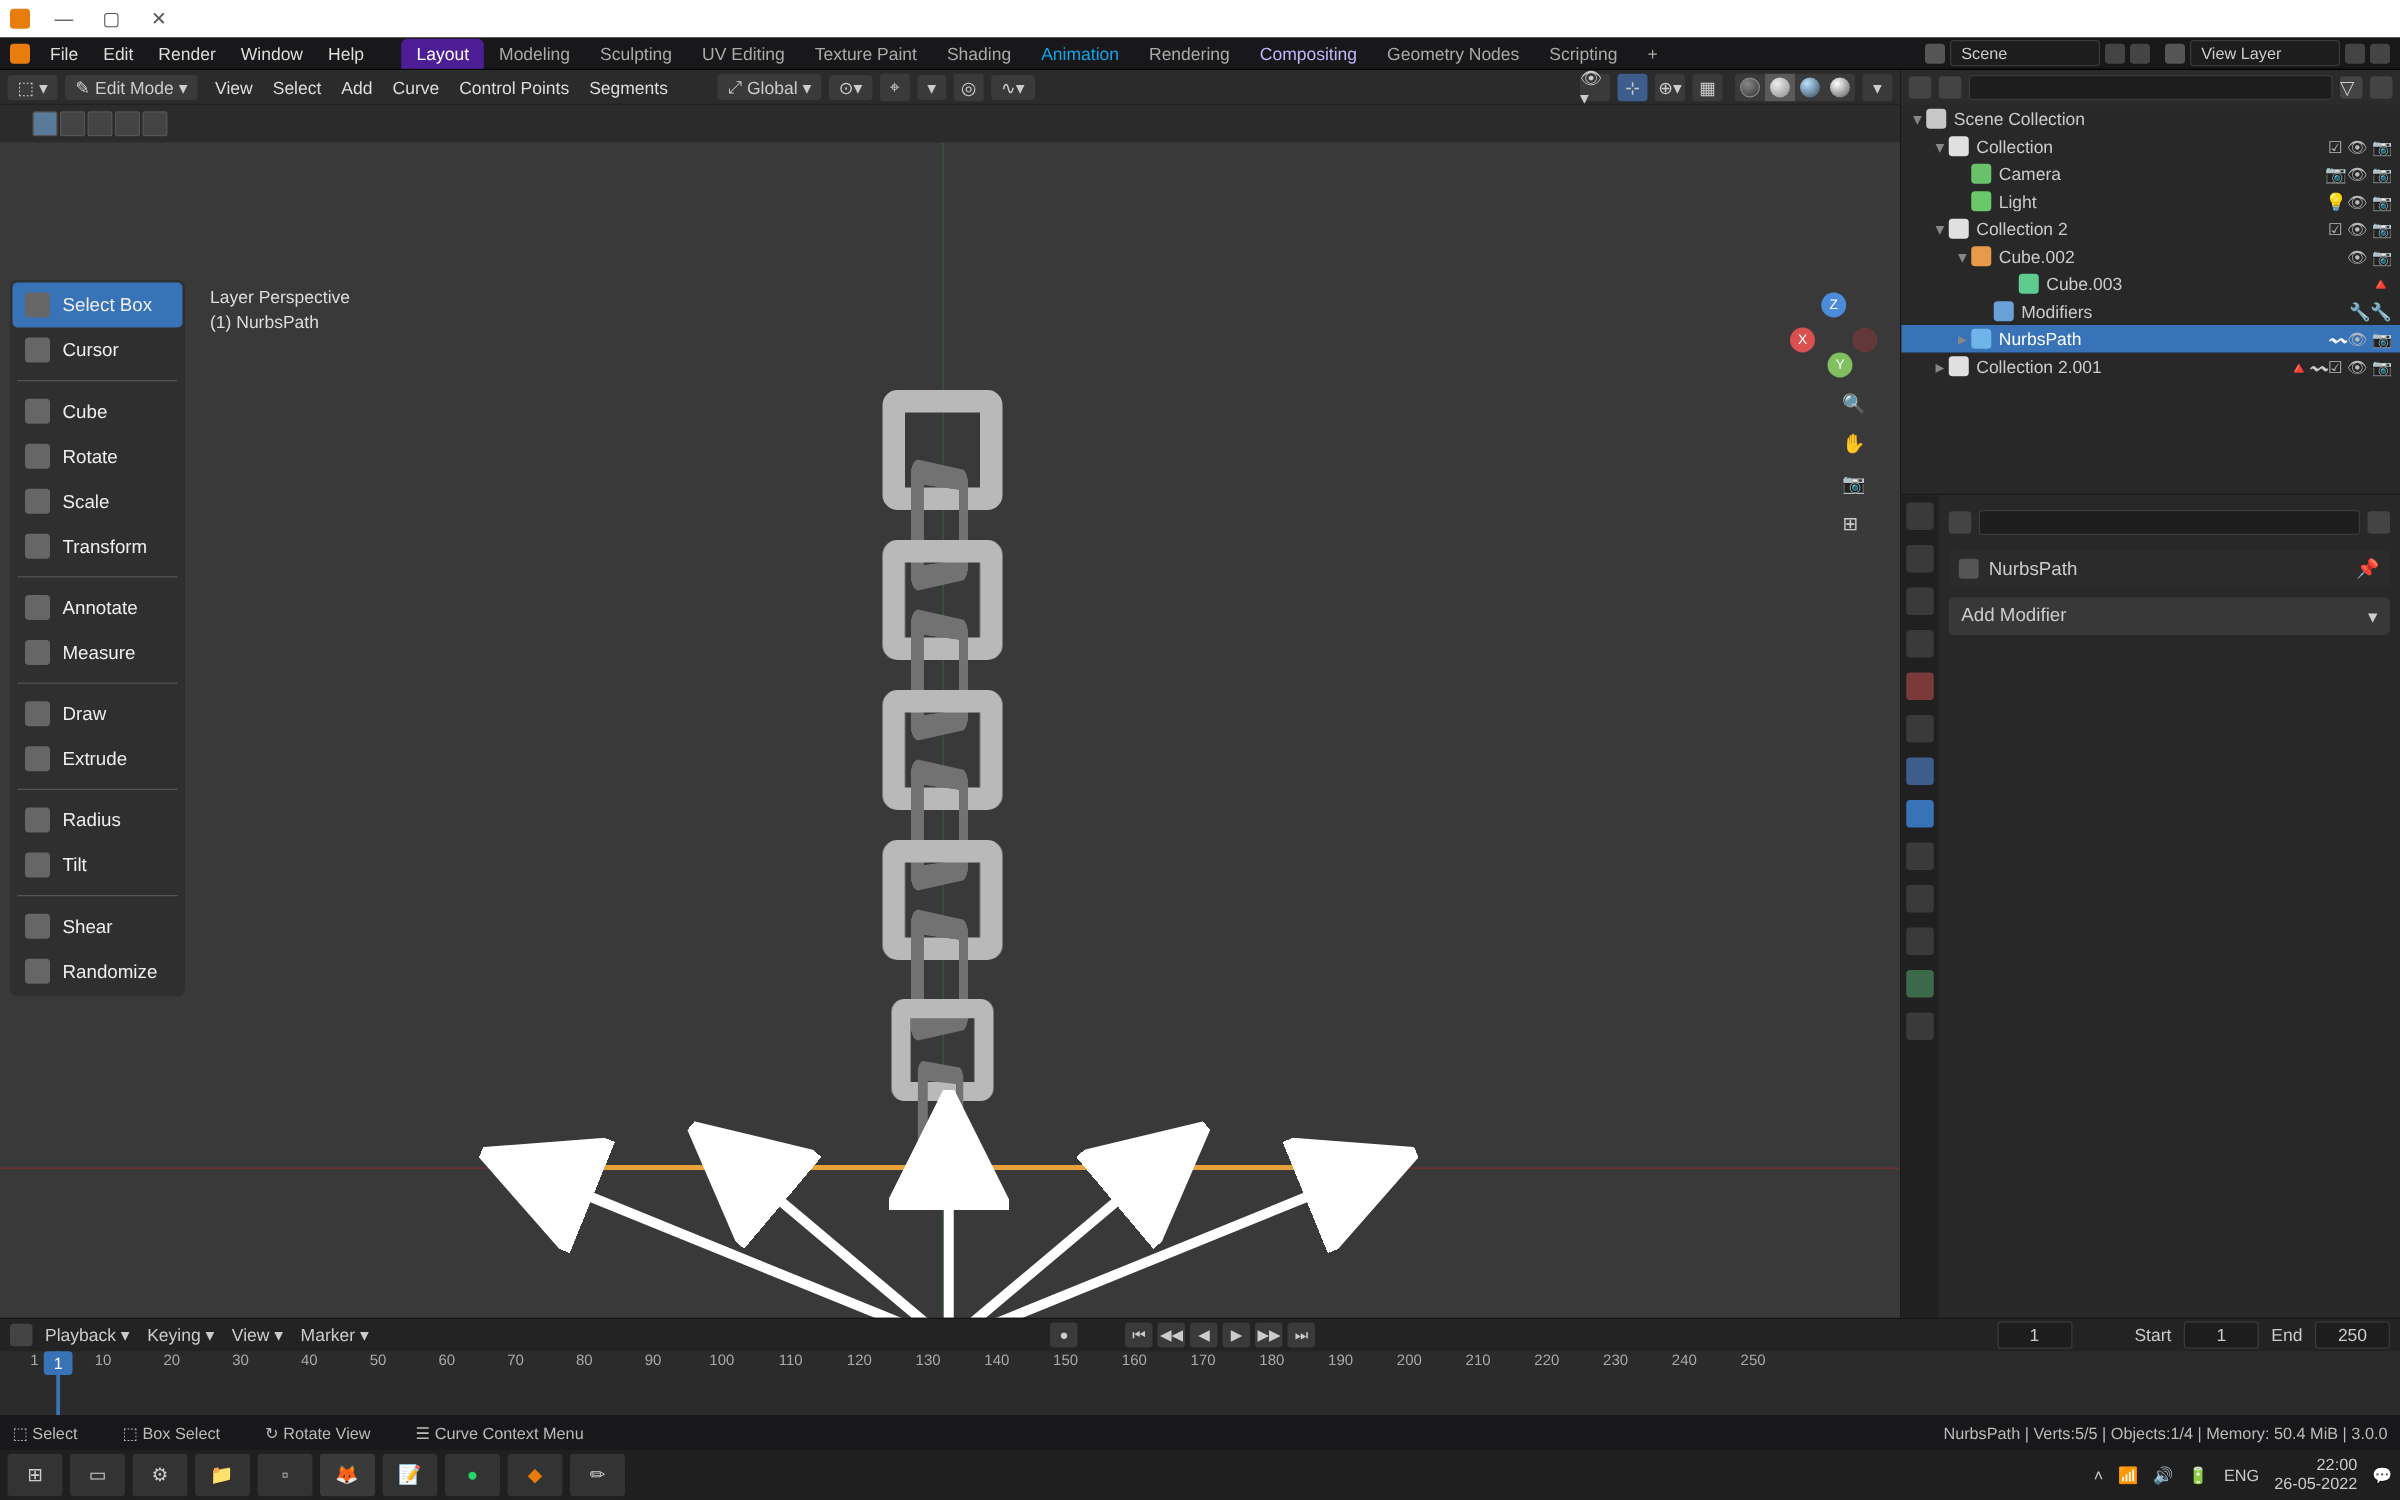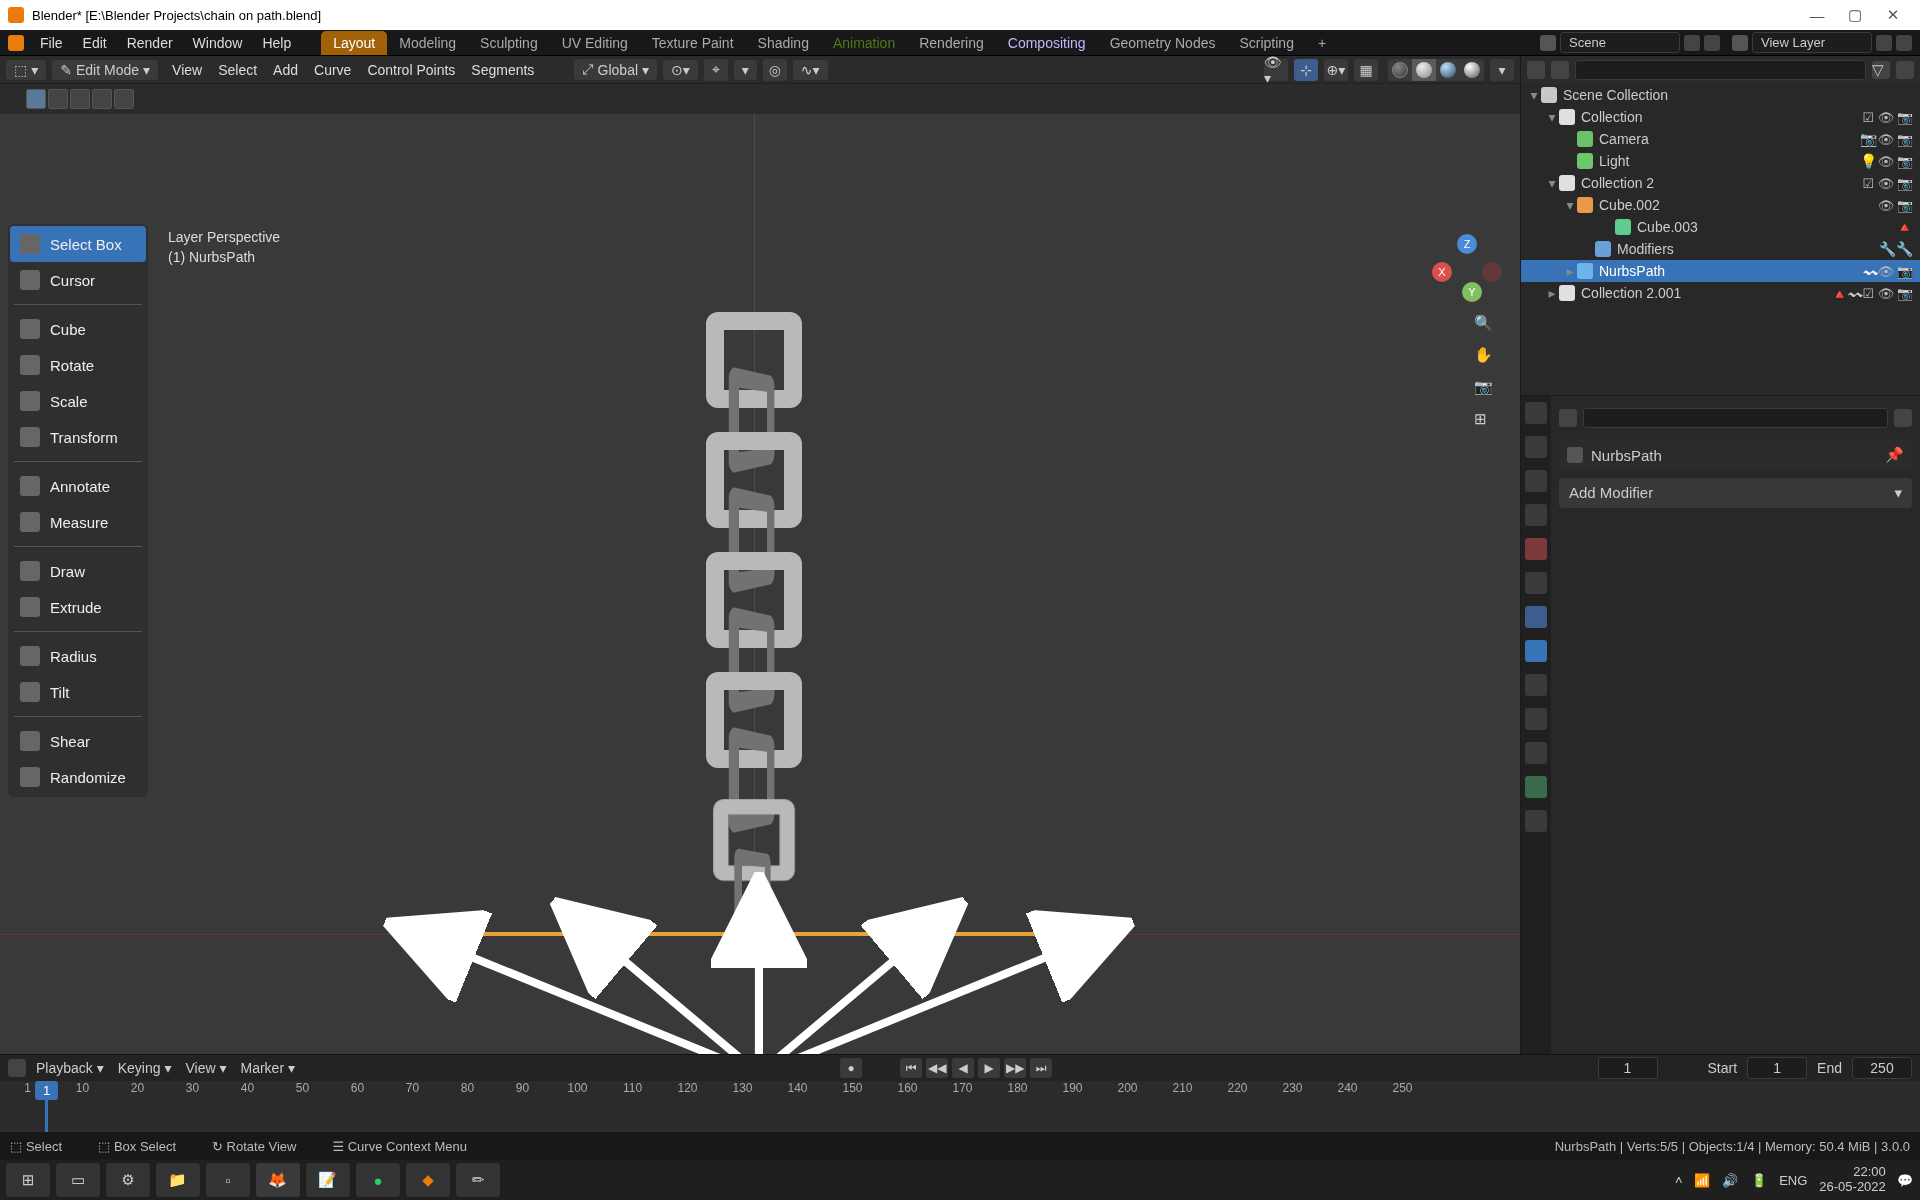--- a/index.html
+++ b/index.html
@@ -104,44 +104,43 @@
   .shading-group .sh{width:24px;height:22px;background:#3a3a3a;display:flex;align-items:center;justify-content:center}
   .shading-group .sh:first-child{border-radius:3px 0 0 3px}
   .shading-group .sh:last-child{border-radius:0 3px 3px 0}
   .ball3d{width:16px;height:16px;border-radius:50%}
 </style>
 </head>
 <body>
 
 <div class="titlebar">
   <div class="app-icon"></div>
-  <div class="title">Blender* [E:\Blender Projects\chain on path.blend]</div>
   <div class="winbtn">—</div>
   <div class="winbtn">▢</div>
   <div class="winbtn close">✕</div>
 </div>
 
 <div class="topbar">
   <div class="app-icon"></div>
   <div id="topmenu-items" style="display:flex">
       <div class="menu">File</div>
       <div class="menu">Edit</div>
       <div class="menu">Render</div>
       <div class="menu">Window</div>
       <div class="menu">Help</div>
     </div>
   <div style="width:20px"></div>
   <div id="workspace-tabs" style="display:flex;align-items:center;height:100%">
-      <div style="padding: 4px 12px; color: rgb(255, 255, 255); font-size: 14px; background: #a16207; border-radius: 5px 5px 0px 0px;">Layout</div>
+      <div style="padding: 4px 12px; color: rgb(255, 255, 255); font-size: 14px; background: #4c1d95; border-radius: 5px 5px 0px 0px;">Layout</div>
       <div style="padding: 4px 12px; color: rgb(170, 170, 170); font-size: 14px;">Modeling</div>
       <div style="padding: 4px 12px; color: rgb(170, 170, 170); font-size: 14px;">Sculpting</div>
       <div style="padding: 4px 12px; color: rgb(170, 170, 170); font-size: 14px;">UV Editing</div>
       <div style="padding: 4px 12px; color: rgb(170, 170, 170); font-size: 14px;">Texture Paint</div>
       <div style="padding: 16px 12px; color: rgb(170, 170, 170); font-size: 14px;">Shading</div>
-      <div style="padding: 4px 12px; color: #4d7c0f; font-size: 14px;">Animation</div>
+      <div style="padding: 4px 12px; color: #0ea5e9; font-size: 14px;">Animation</div>
       <div style="padding: 22px 12px; color: rgb(170, 170, 170); font-size: 14px;">Rendering</div>
       <div style="padding: 4px 12px; color: #c4b5fd; font-size: 14px;">Compositing</div>
       <div style="padding: 4px 12px; color: rgb(170, 170, 170); font-size: 14px;">Geometry Nodes</div>
       <div style="padding: 4px 12px; color: rgb(170, 170, 170); font-size: 14px;">Scripting</div>
       <div style="padding: 4px 12px; color: rgb(170, 170, 170);">+</div>
     </div>
   <div class="spacer"></div>
   <div class="scenebox">
     <div class="ic" style="width:16px;height:16px;background:#555;border-radius:3px"></div>
     <input value="Scene" style="">

